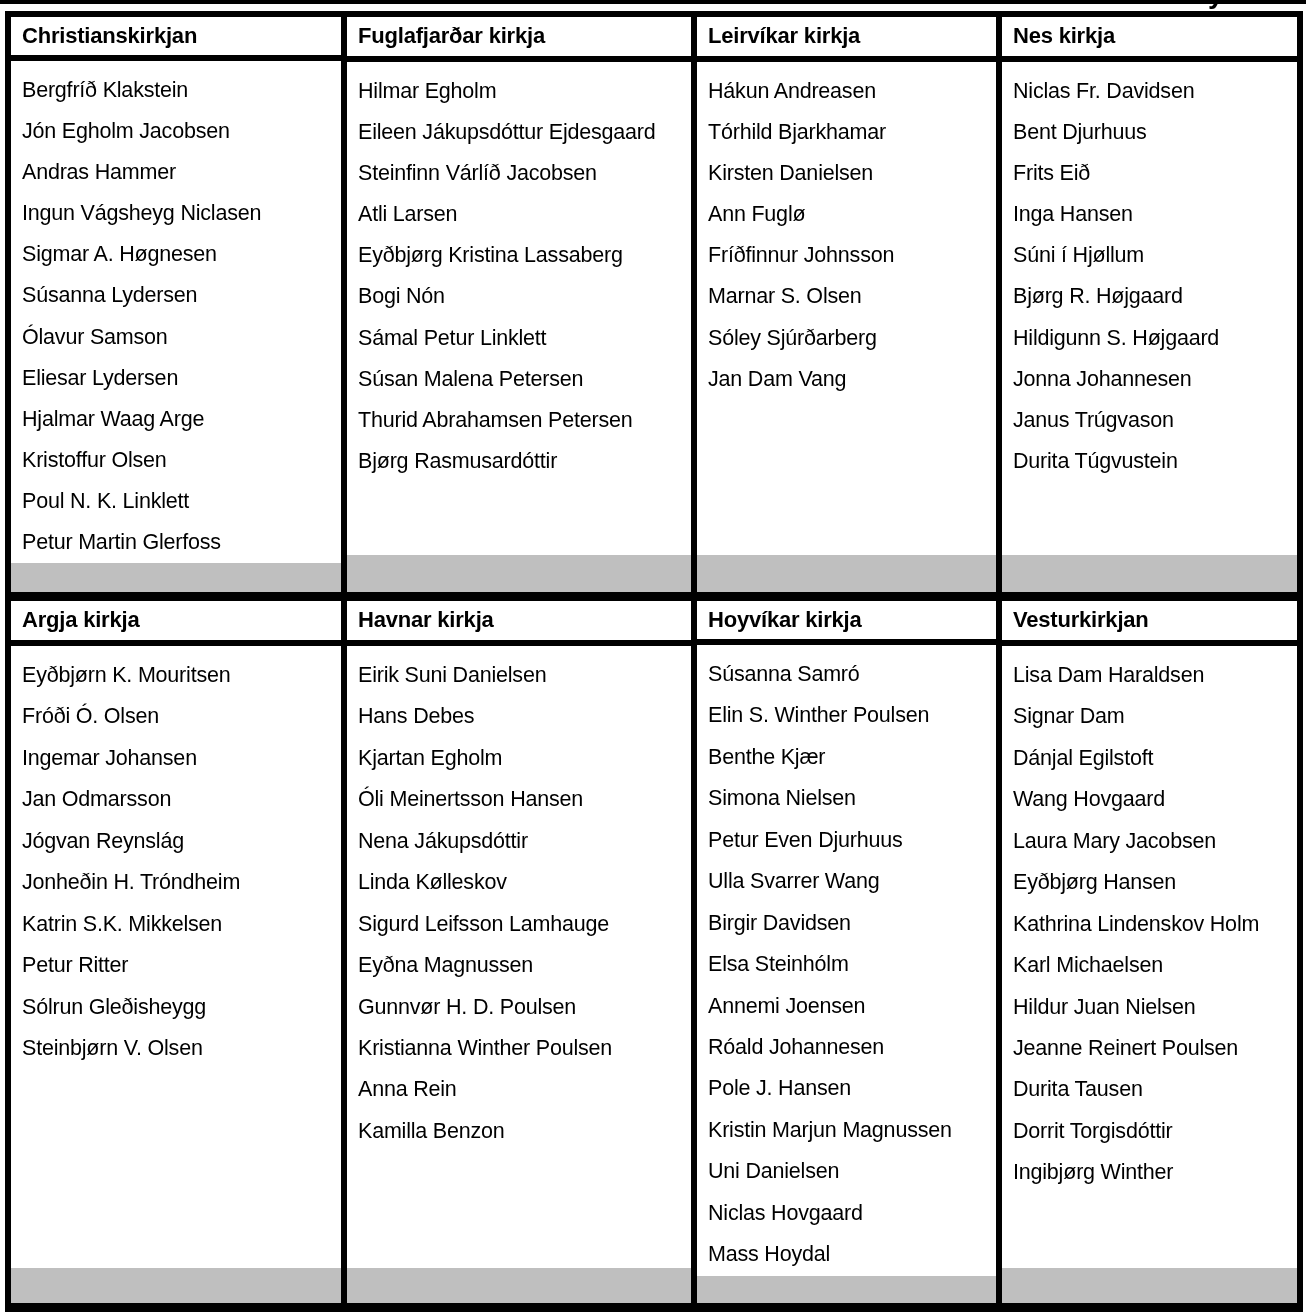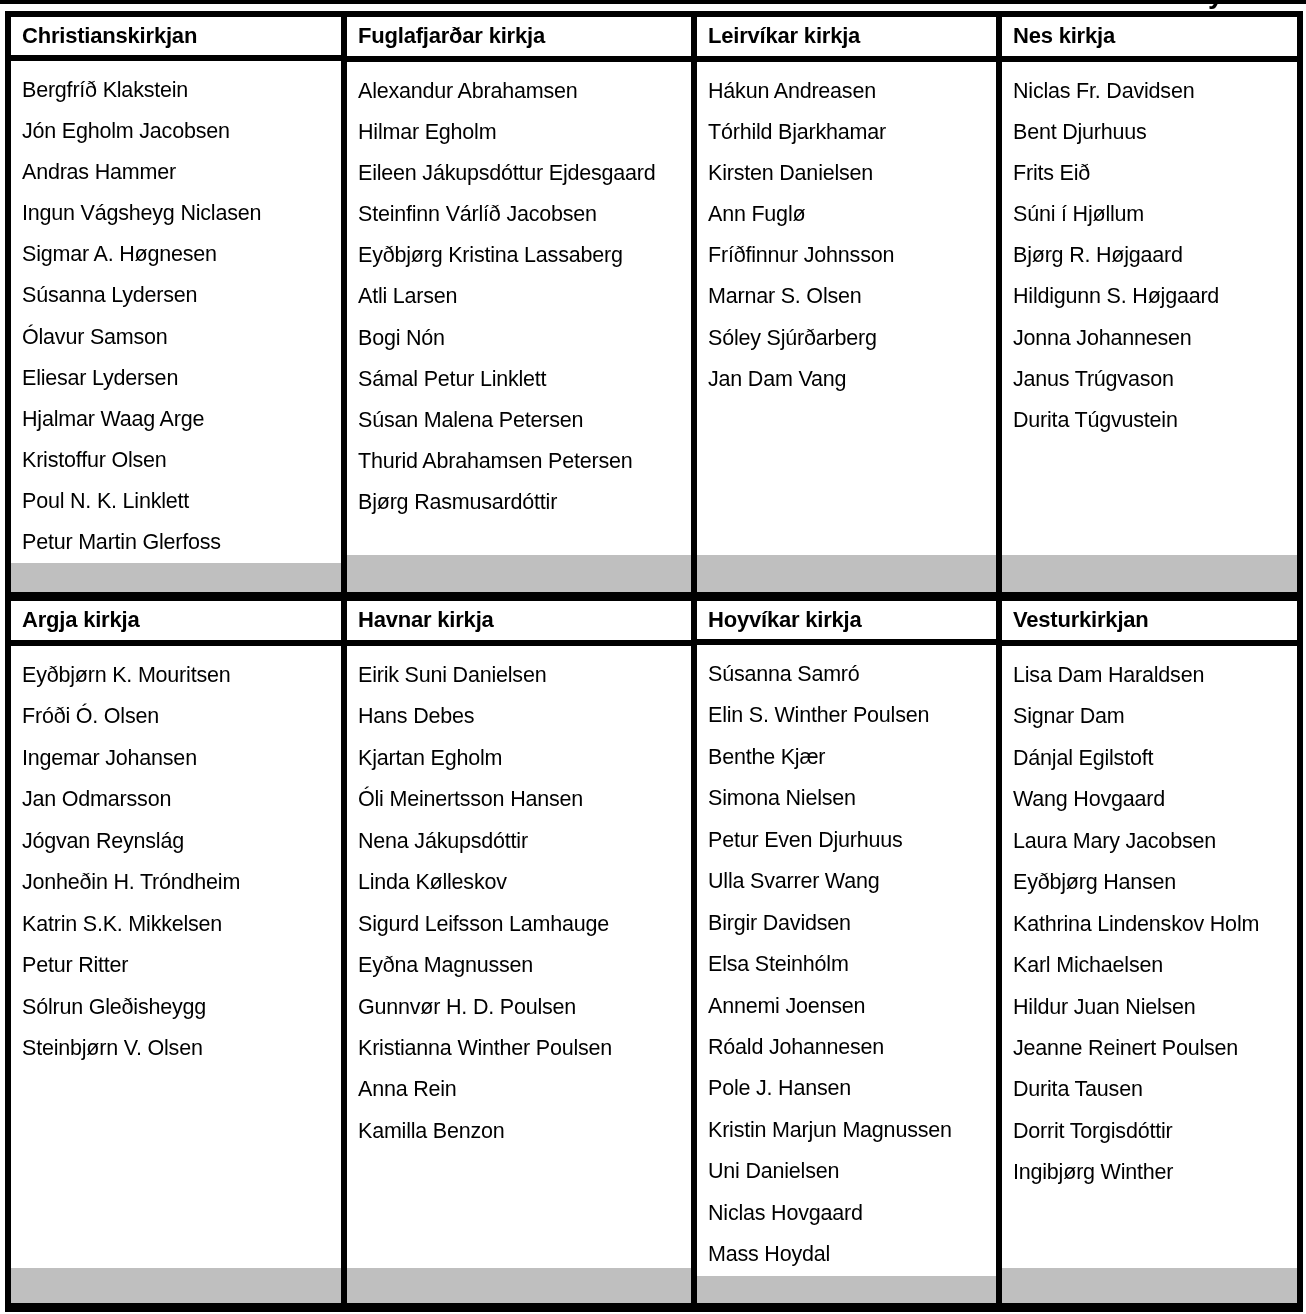--- a/index.html
+++ b/index.html
@@ -104,26 +104,25 @@
         <div class="member">Hjalmar Waag Arge</div>
         <div class="member">Kristoffur Olsen</div>
         <div class="member">Poul N. K. Linklett</div>
         <div class="member">Petur Martin Glerfoss</div>
       </div>
       <div class="shaded-row"></div>
     </div>
     <div class="column">
       <div class="church-header">Fuglafjarðar kirkja</div>
       <div class="members">
-        <div class="member">Alexandur Abrahamsen</div>
         <div class="member">Hilmar Egholm</div>
         <div class="member">Eileen Jákupsdóttur Ejdesgaard</div>
         <div class="member">Steinfinn Várlíð Jacobsen</div>
+        <div class="member">Atli Larsen</div>
         <div class="member">Eyðbjørg Kristina Lassaberg</div>
-        <div class="member">Atli Larsen</div>
         <div class="member">Bogi Nón</div>
         <div class="member">Sámal Petur Linklett</div>
         <div class="member">Súsan Malena Petersen</div>
         <div class="member">Thurid Abrahamsen Petersen</div>
         <div class="member">Bjørg Rasmusardóttir</div>
       </div>
       <div class="shaded-row"></div>
     </div>
     <div class="column">
       <div class="church-header">Leirvíkar kirkja</div>
@@ -138,20 +137,21 @@
         <div class="member">Jan Dam Vang</div>
       </div>
       <div class="shaded-row"></div>
     </div>
     <div class="column">
       <div class="church-header">Nes kirkja</div>
       <div class="members">
         <div class="member">Niclas Fr. Davidsen</div>
         <div class="member">Bent Djurhuus</div>
         <div class="member">Frits Eið</div>
+        <div class="member">Inga Hansen</div>
         <div class="member">Súni í Hjøllum</div>
         <div class="member">Bjørg R. Højgaard</div>
         <div class="member">Hildigunn S. Højgaard</div>
         <div class="member">Jonna Johannesen</div>
         <div class="member">Janus Trúgvason</div>
         <div class="member">Durita Túgvustein</div>
       </div>
       <div class="shaded-row"></div>
     </div>
   </div>

